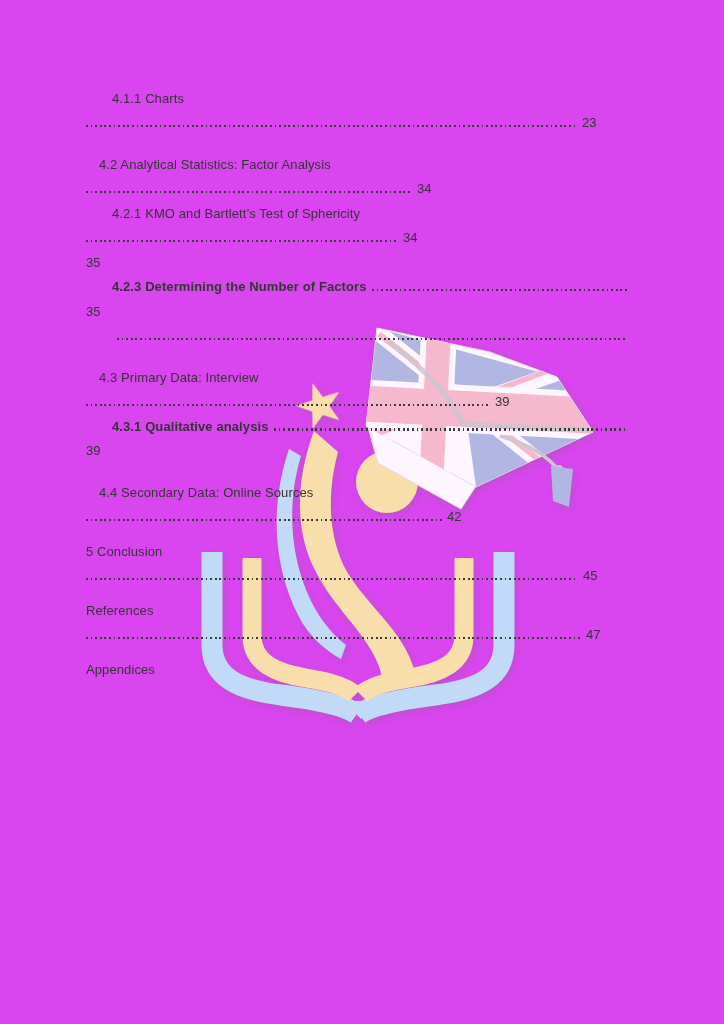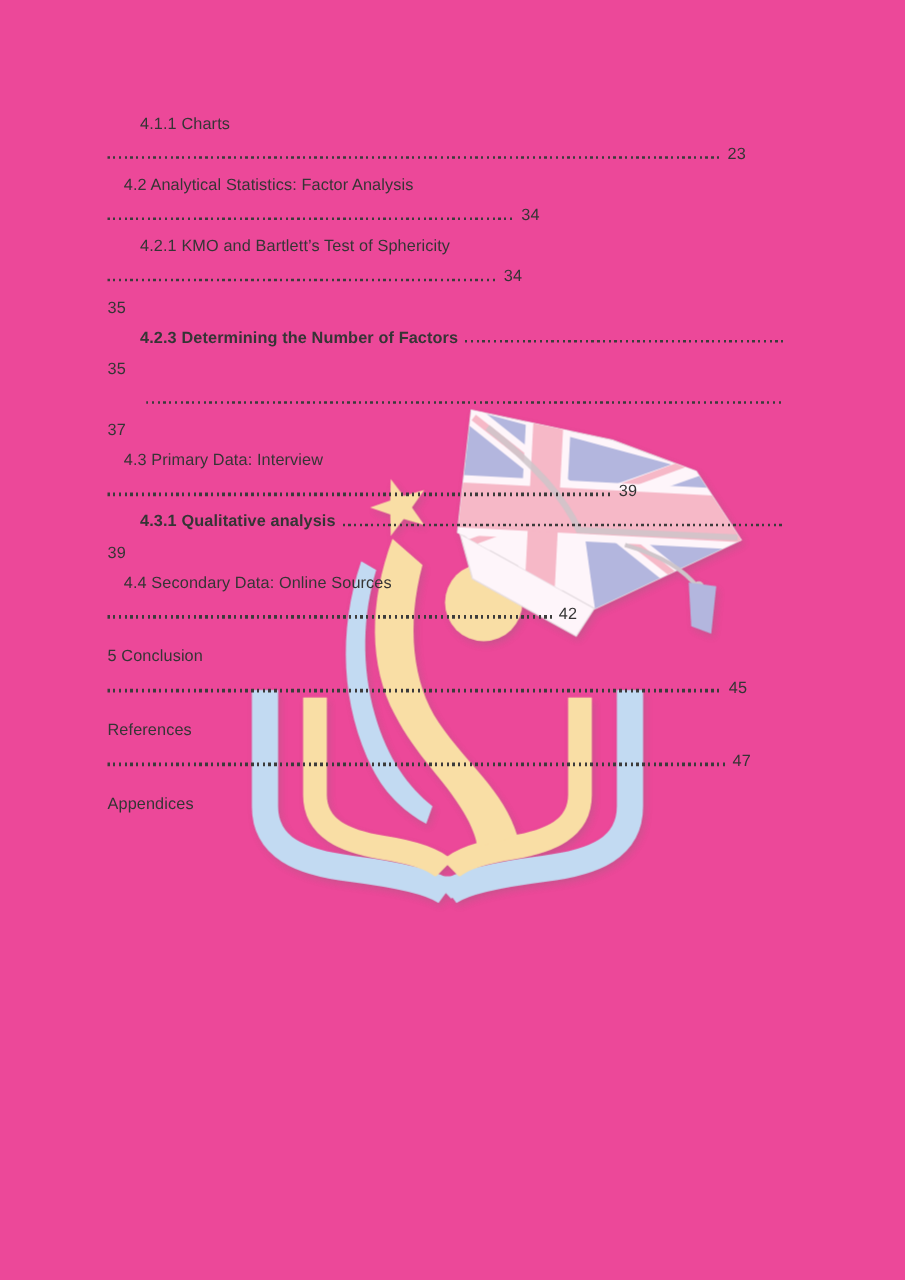--- a/index.html
+++ b/index.html
@@ -1,33 +1,33 @@
 <!DOCTYPE html>
 <html><head>
 <meta charset="utf-8">
 <style>
   html,body{margin:0;padding:0;}
   body{
     width:724px;height:1024px;position:relative;overflow:hidden;
     background:#ffffff;
     font-family:"Liberation Sans",sans-serif;
   }
-  .page{position:absolute;inset:0;background:#ec4899;text-align:center;}
+  .page{position:absolute;inset:0;background:#d946ef;text-align:center;}
   
   .wm{
     position:absolute;left:0;top:0;width:724px;height:1024px;z-index:0;
   }
   
   .toc{
     position:absolute;left:86px;top:84px;width:542px;z-index:1;
     font-size:13px;color:#353535;letter-spacing:0.1px;
   }
   .row{display:flex;align-items:flex-end;height:24.5px;white-space:nowrap;}
   .row.gap{margin-top:10px;}
-  .ind1{padding-left:13px;}
+  .ind1{padding-left:13px;margin-top:17px;}
   .ind2{padding-left:26px;}
   .lbl,.pg{padding-bottom:3px;}
   .bold{font-weight:bold;}
   .dots{
     height:2.2px;margin-bottom:6px;
     background-image:repeating-linear-gradient(90deg,#3b3b3b 0 1.8px,transparent 1.8px 4.6px);
   }
   .dots.fill{flex:1;margin-left:5px;margin-right:1px;}
   .pg{margin-left:5px;}
 </style>
@@ -125,23 +125,20 @@
       <span class="lbl bold">4.2.3 Determining the Number of Factors</span>
       <span class="dots fill"></span>
     </div>
     <div class="row">
       <span class="pg" style="margin-left:0">35</span>
     </div>
 
     <div class="row ind2">
       <span class="dots fill"></span>
     </div>
-    <div class="row">
-      <span class="pg" style="margin-left:0">37</span>
-    </div>
 
     <div class="row ind1">
       <span class="lbl">4.3 Primary Data: Interview</span>
     </div>
     <div class="row">
       <span class="dots" style="width: 404px;"></span>
       <span class="pg">39</span>
     </div>
 
     <div class="row ind2">

